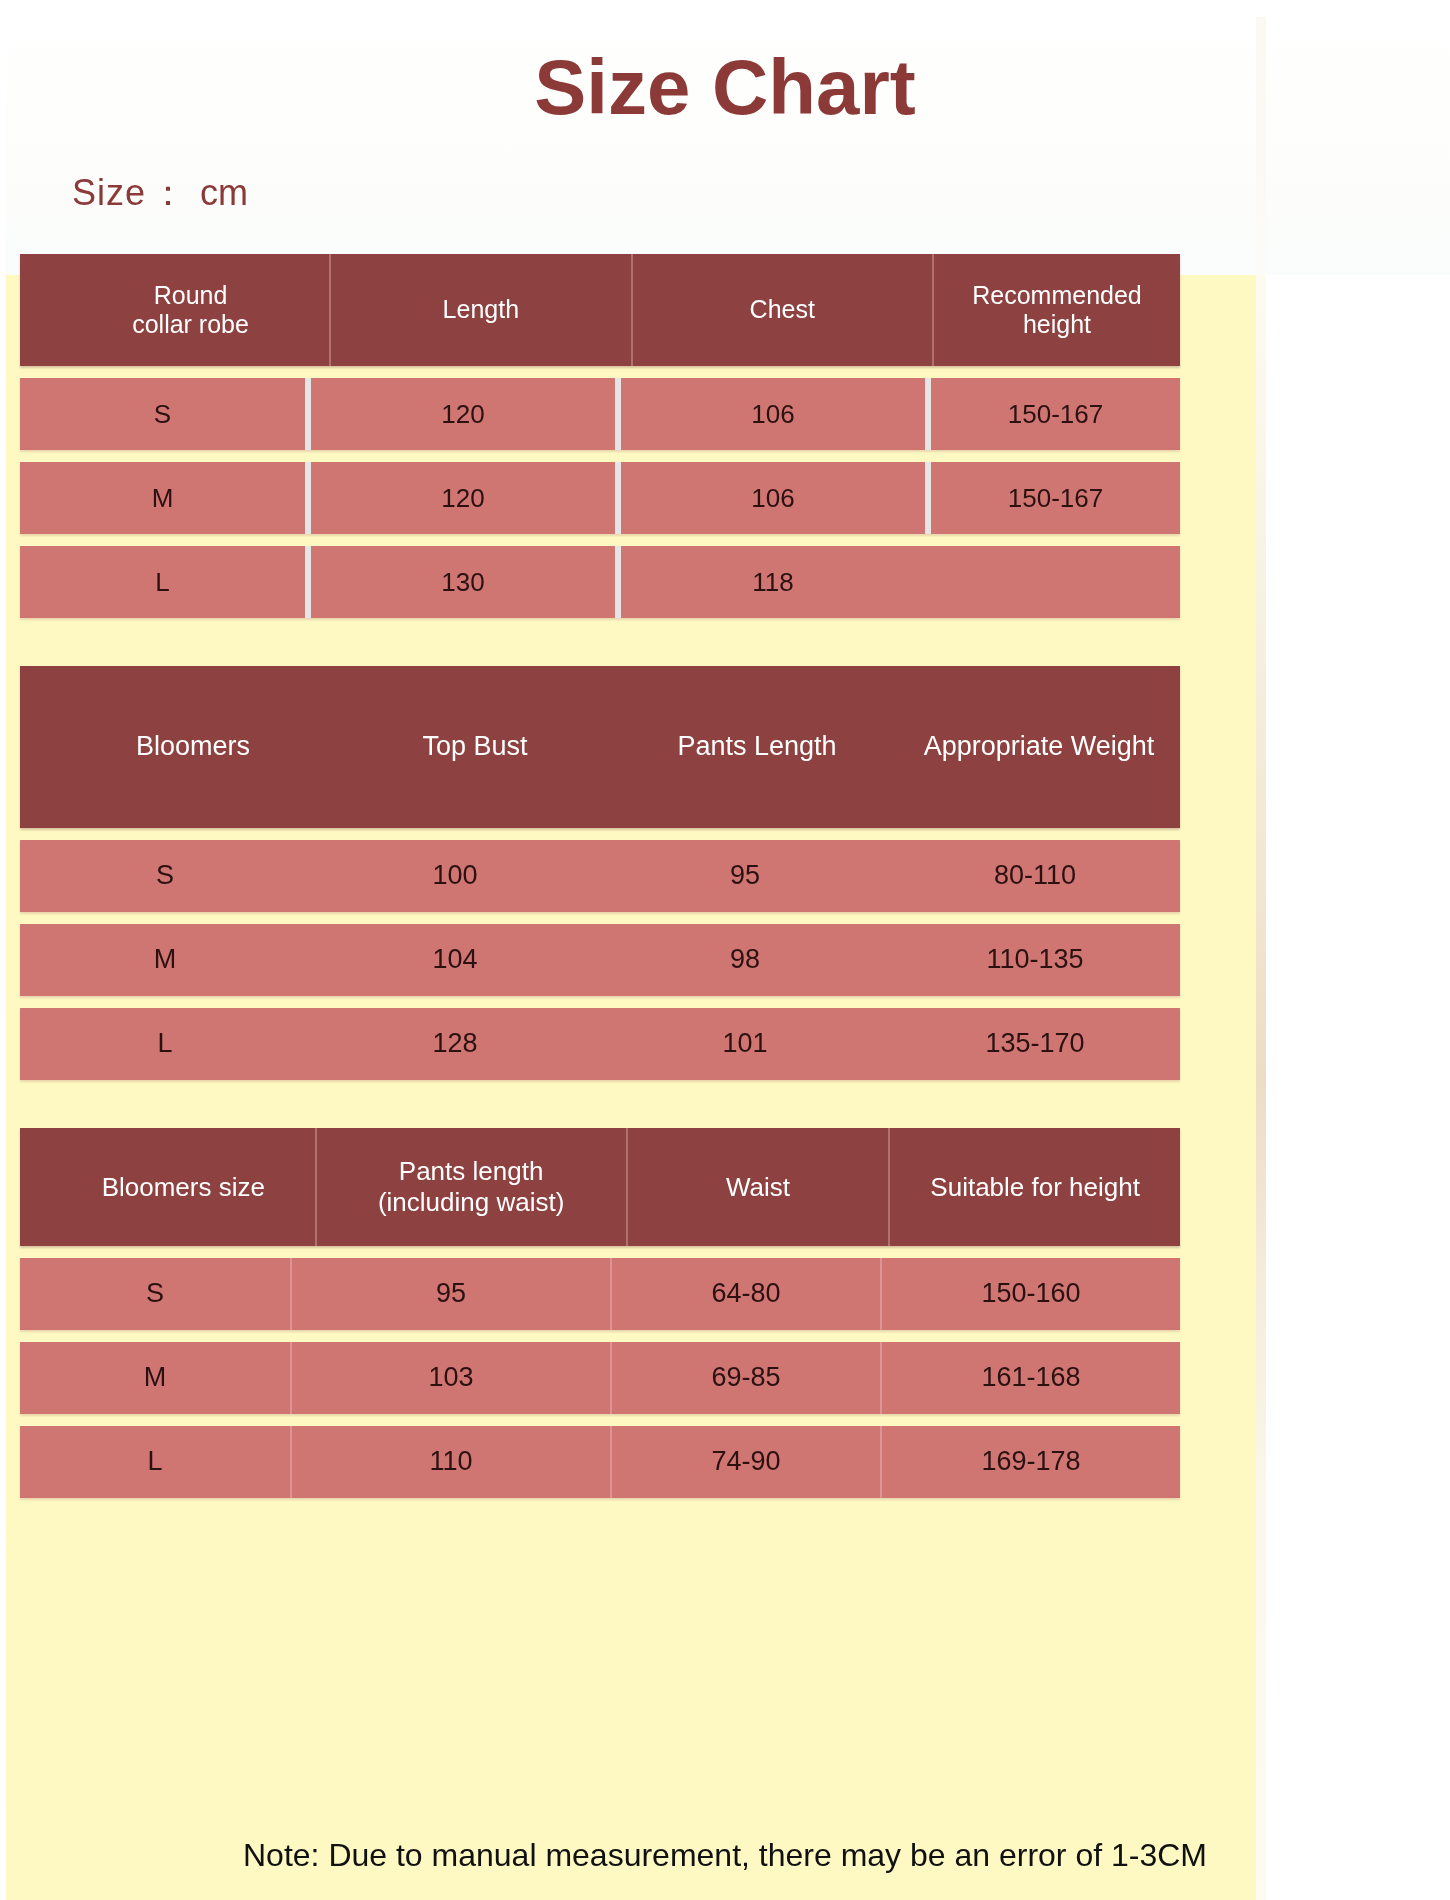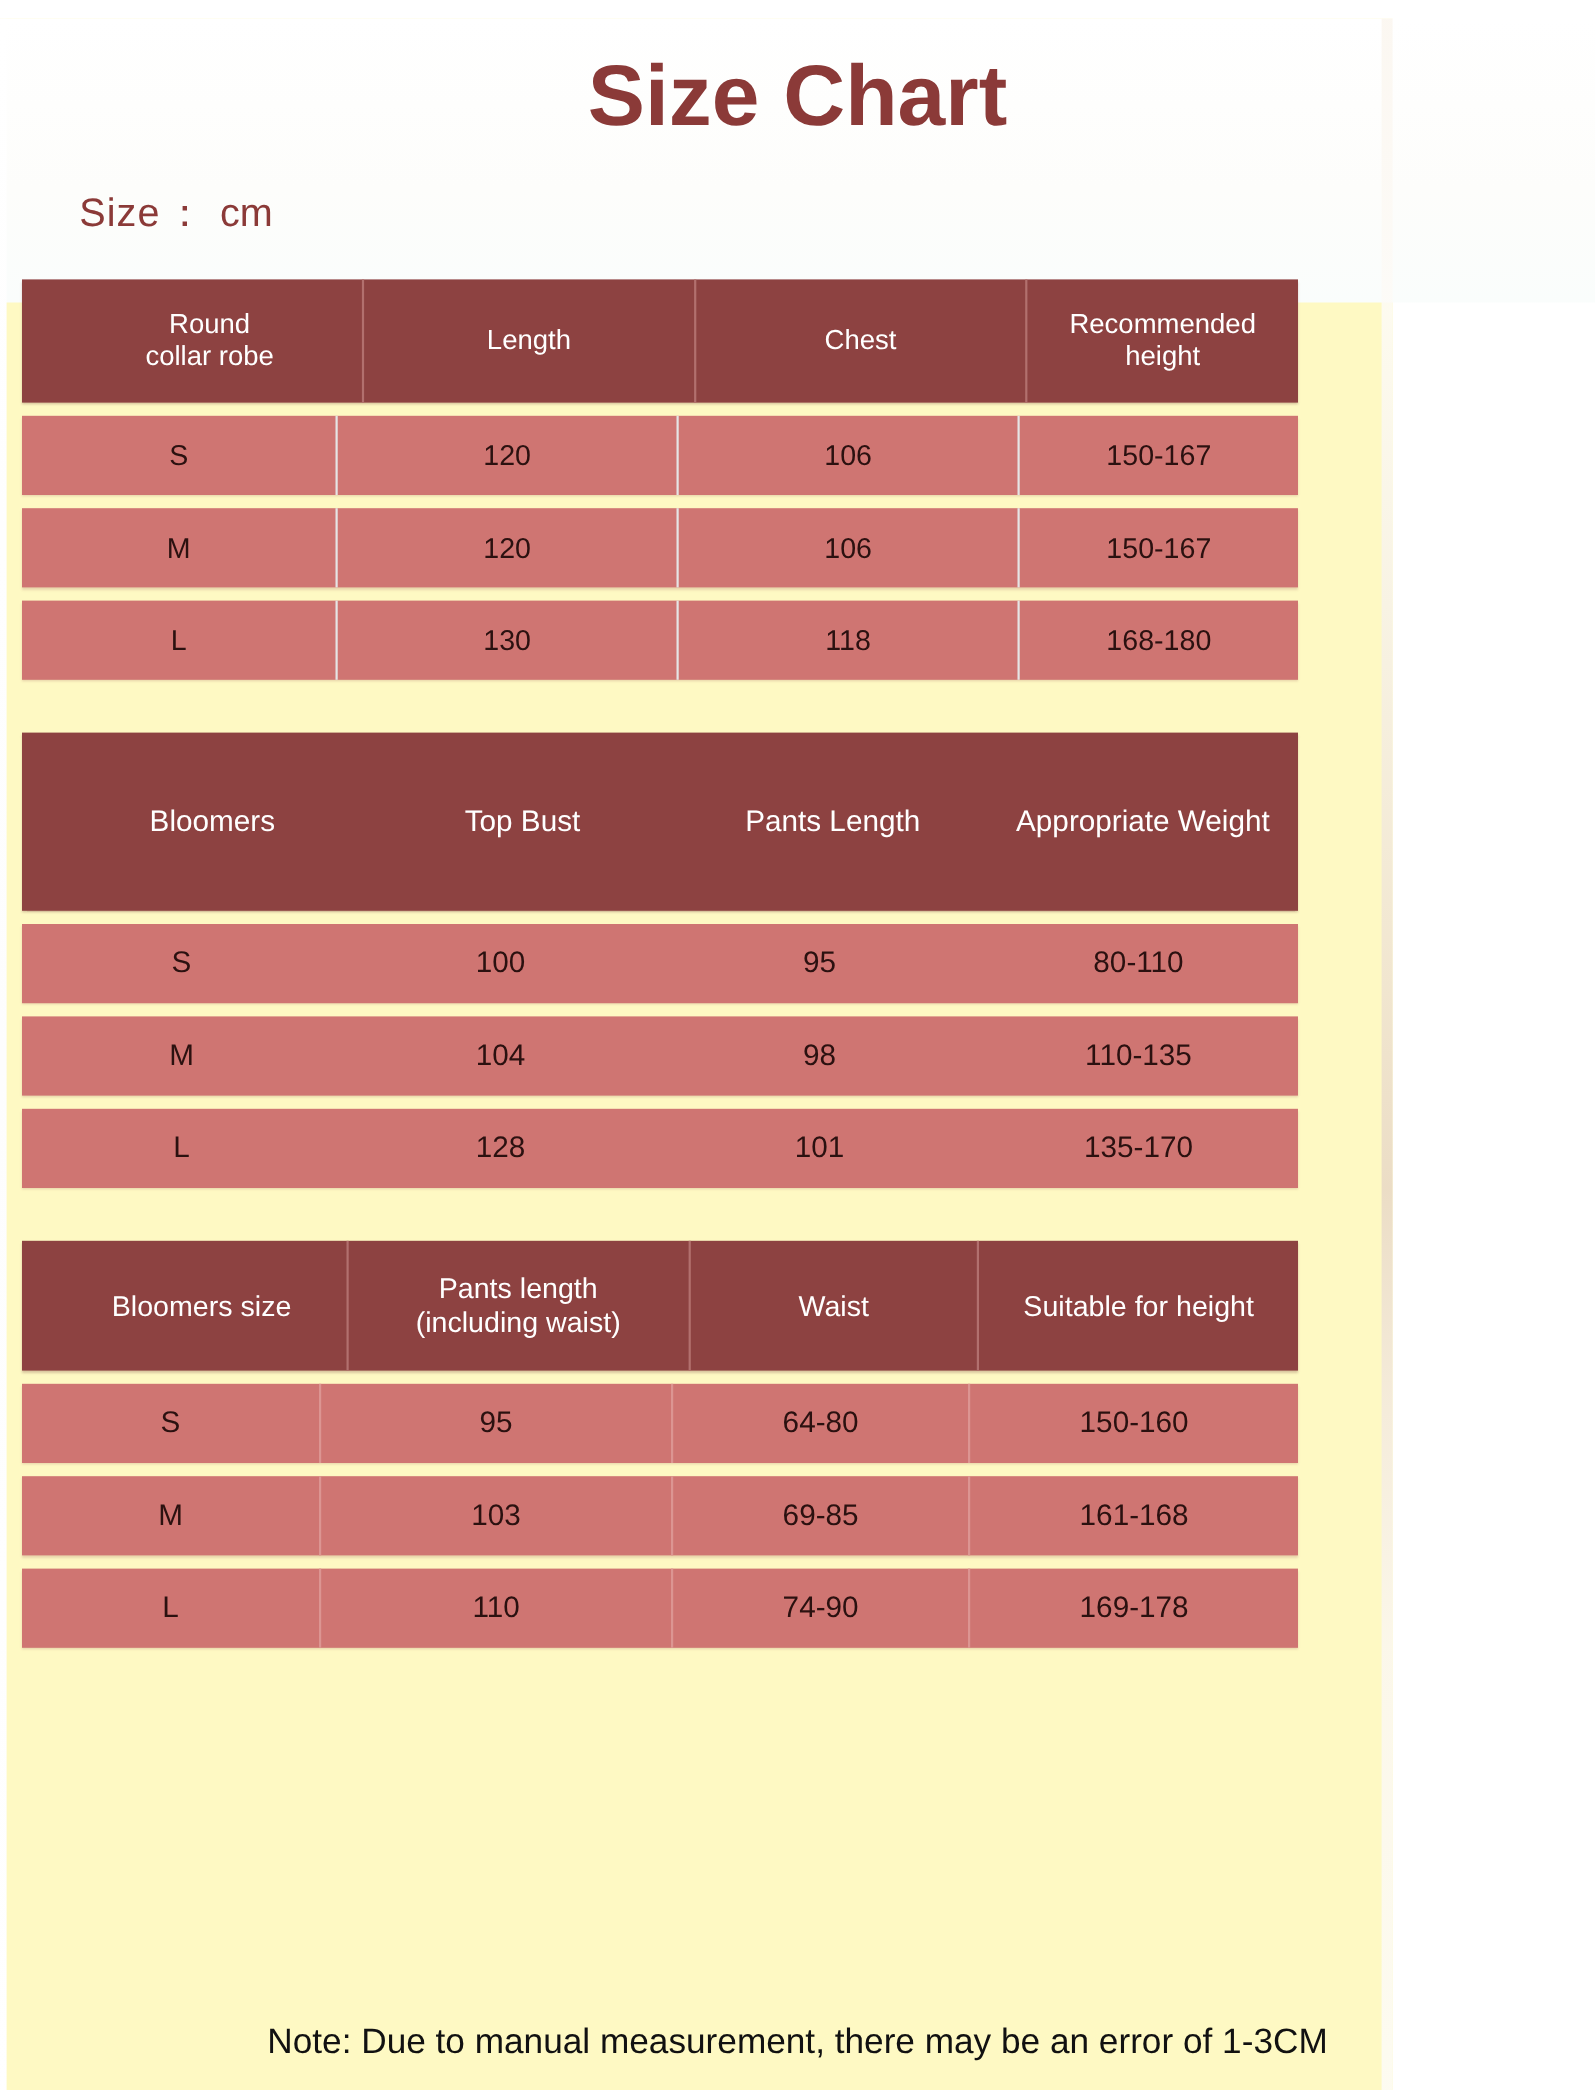--- a/index.html
+++ b/index.html
@@ -128,21 +128,21 @@
   
   .t1 .head-row { height: 112px; }
   .t1 .data-row { height: 72px; }
   .t1 .c0 { width: 285px; }
   .t1 .c1 { width: 310px; }
   .t1 .c2 { width: 310px; }
   .t1 .c3 { width: 255px; }
   .t1 .head-row .cell { font-size: 25px; font-weight: normal; }
   .t1 .data-row .cell { font-size: 26px; }
   .t1 .head-row .cell + .cell { border-left: 2px solid #b2706e; }
-  .t1 .data-row .cell + .cell { border-left: 2px solid #e5e5e5; }
+  .t1 .data-row .cell + .cell { border-left: 6px solid #e5e5e5; }
 
   
   .t2 { margin-top: 48px; }
   .t2 .head-row { height: 162px; }
   .t2 .data-row { height: 72px; }
   .t2 .c0 { width: 290px; }
   .t2 .c1 { width: 290px; }
   .t2 .c2 { width: 290px; }
   .t2 .c3 { width: 290px; }
   .t2 .head-row .cell { font-size: 27px; }
@@ -216,21 +216,20 @@
         <div class="cell c0">M</div>
         <div class="cell c1">120</div>
         <div class="cell c2">106</div>
         <div class="cell c3">150-167</div>
       </div>
 
       <div class="tbl-row data-row">
         <div class="cell c0">L</div>
         <div class="cell c1">130</div>
         <div class="cell c2">118</div>
-        <div class="cell c3">168-180</div>
       </div>
     </div>
 
     <div class="tbl t2">
       <div class="tbl-row head-row">
         <div class="cell c0">Bloomers</div>
         <div class="cell c1">Top Bust</div>
         <div class="cell c2">Pants Length</div>
         <div class="cell c3">Appropriate Weight</div>
       </div>

